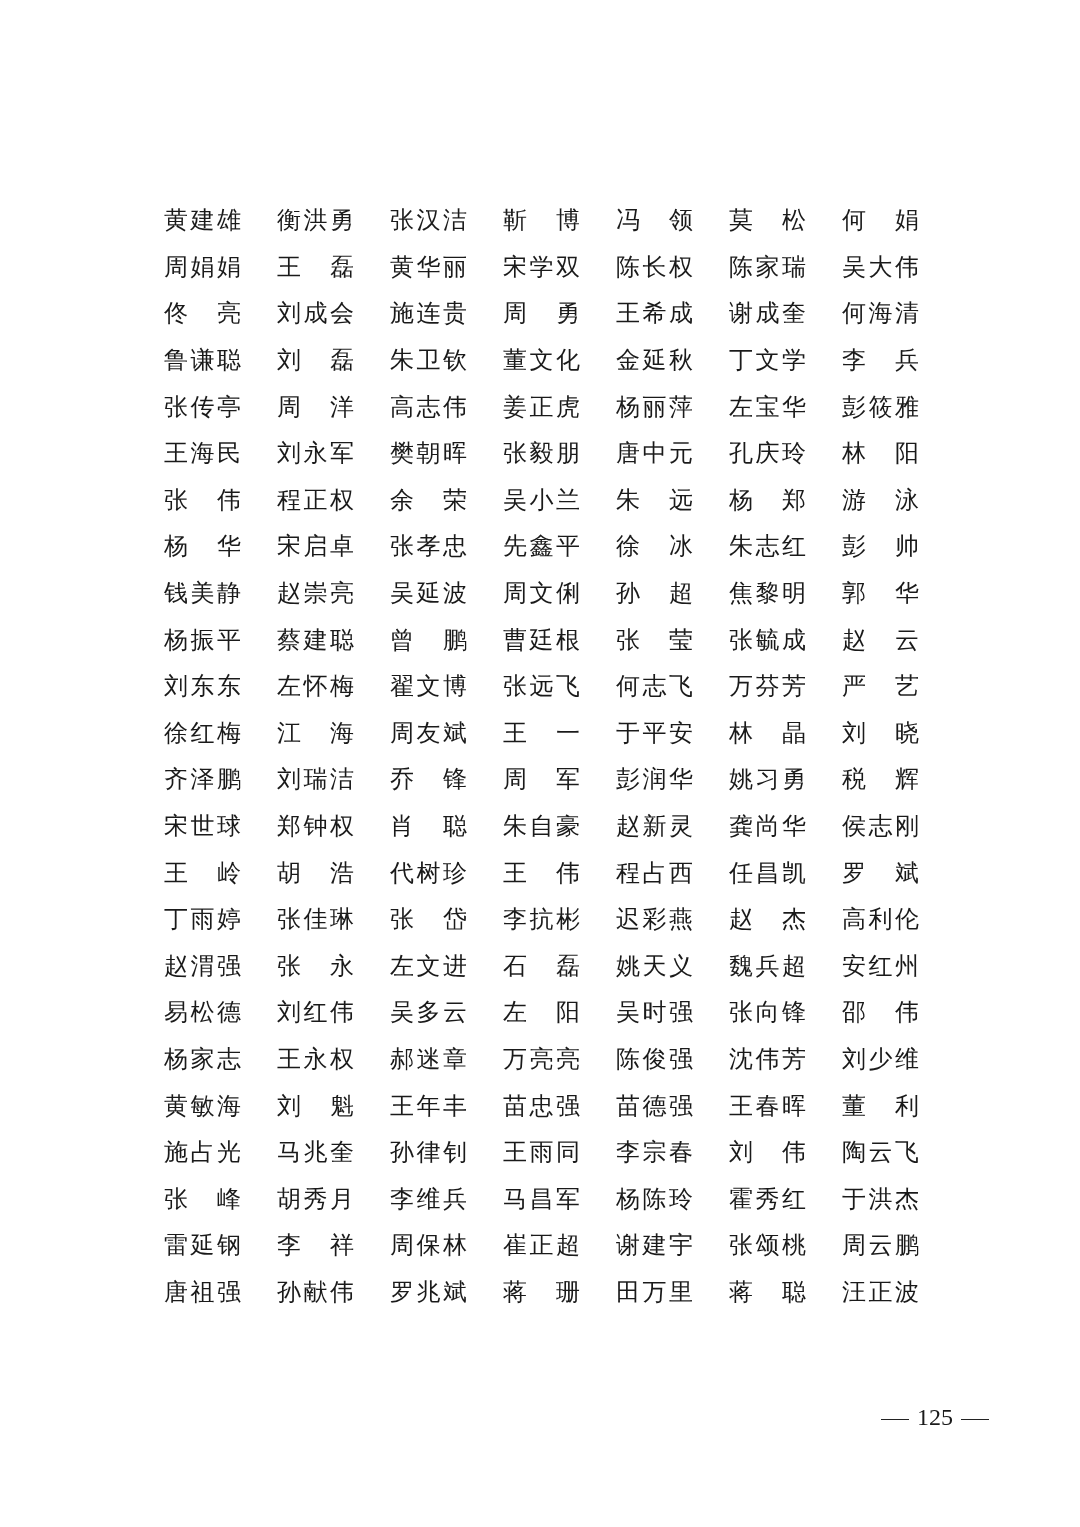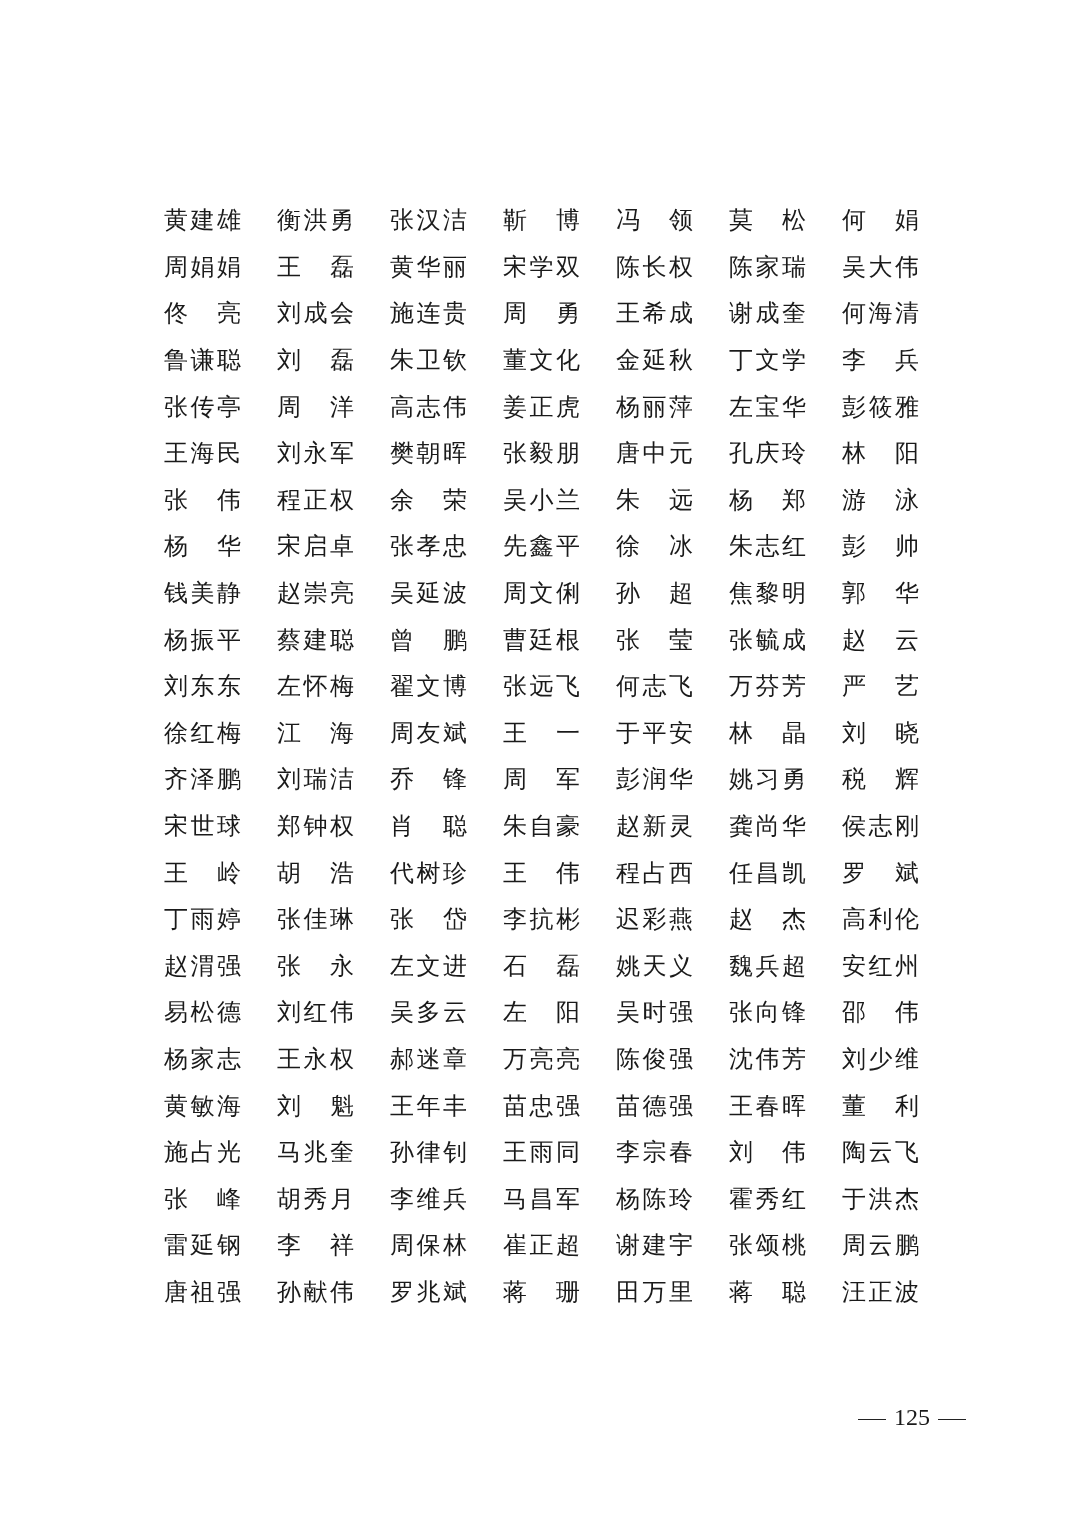--- a/index.html
+++ b/index.html
@@ -5,21 +5,21 @@
   html, body { margin: 0; padding: 0; background: #ffffff; }
   body { width: 1080px; height: 1527px; position: relative; overflow: hidden;
          font-family: "DejaVu Serif", "Liberation Serif", serif; color: #1a1a1a; }
   .page { position: absolute; left: 0; top: 0; width: 1080px; height: 1527px; background: #fff; }
   .name-grid { position: absolute; left: 164px; top: 197px; width: 760px; }
   .row { display: flex; height: 46.6px; align-items: center; }
   .cell { width: 113px; flex: 0 0 113px; height: 46.6px; display: flex; align-items: center; }
   .name { display: flex; justify-content: space-between; width: 77px; font-size: 24px;
           line-height: 30px; letter-spacing: 0; white-space: nowrap; }
   .name span { display: inline-block; }
-  .footer { position: absolute; left: 850px; top: 1404px; font-size: 24px;
+  .footer { position: absolute; left: 873px; top: 1404px; font-size: 24px;
             font-family: "Liberation Serif", "DejaVu Serif", serif; color: #1a1a1a;
             white-space: nowrap; }
   .footer .dash { display: inline-block; width: 28px; height: 1.4px; background: #222;
                   vertical-align: middle; margin: 0 8px; }
 </style>
 </head>
 <body>
 
 <div class="page">
   <div class="name-grid" id="name-grid">

